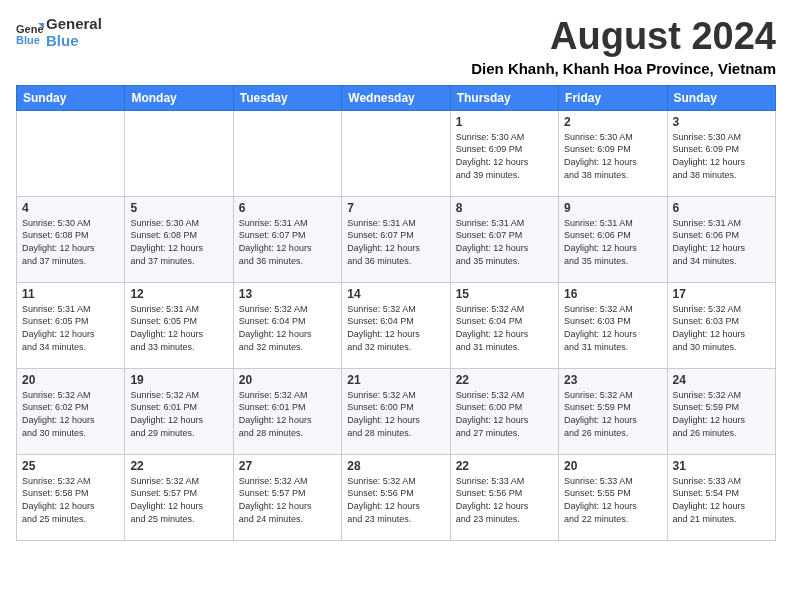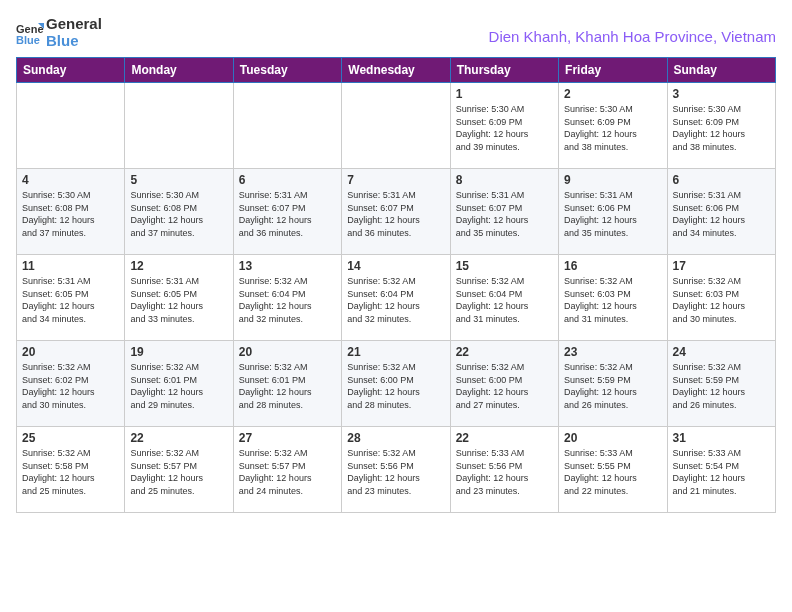--- a/index.html
+++ b/index.html
@@ -29,30 +29,31 @@
       text-align: right;
     }
     .calendar-title {
       font-size: 38px;
       font-weight: bold;
       color: #333;
       line-height: 1.1;
     }
     .calendar-subtitle {
       font-size: 15px;
-      color: #8b5cf6;
-      margin-top: 12px;
+      color: #000000;
+      margin-top: 2px;
+      font-weight: bold;
     }
     table {
       width: 100%;
       border-collapse: collapse;
       table-layout: fixed;
     }
     thead th {
-      background-color: #701a75;
+      background-color: #3b82f6;
       color: #fff;
       font-size: 12px;
       font-weight: bold;
       padding: 5px 6px;
       text-align: left;
       border: 1px solid #2e74c0;
     }
     tbody td {
       border: 1px solid #ccc;
       vertical-align: top;
@@ -92,20 +93,21 @@
       <text x="0" y="14" font-size="11" font-weight="bold" fill="#333">General</text>
       <text x="0" y="25" font-size="11" font-weight="bold" fill="#4a90d9">Blue</text>
       <polygon points="22,4 28,10 28,4" fill="#4a90d9"></polygon>
     </svg>
     <div style="display:flex;flex-direction:column;line-height:1.1;">
       <span style="font-size:15px;font-weight:bold;color:#333;">General</span>
       <span style="font-size:15px;font-weight:bold;color:#4a90d9;">Blue</span>
     </div>
   </div>
   <div class="title-section">
+    <div class="calendar-title">August 2024</div>
     <div class="calendar-subtitle">Dien Khanh, Khanh Hoa Province, Vietnam</div>
   </div>
 </div>
 
 <table>
   <thead>
     <tr>
     <th>Sunday</th>
         <th>Monday</th>
         <th>Tuesday</th>

